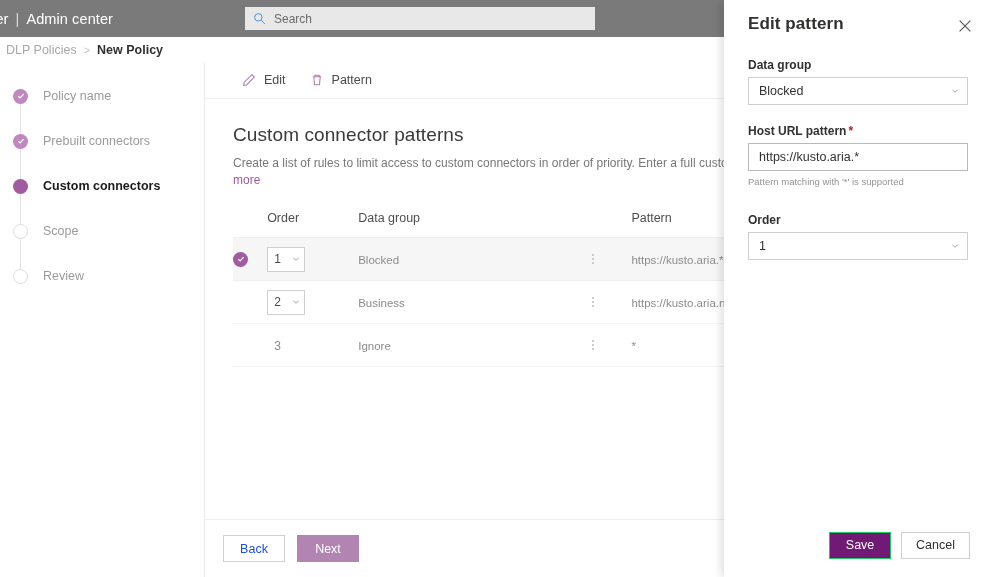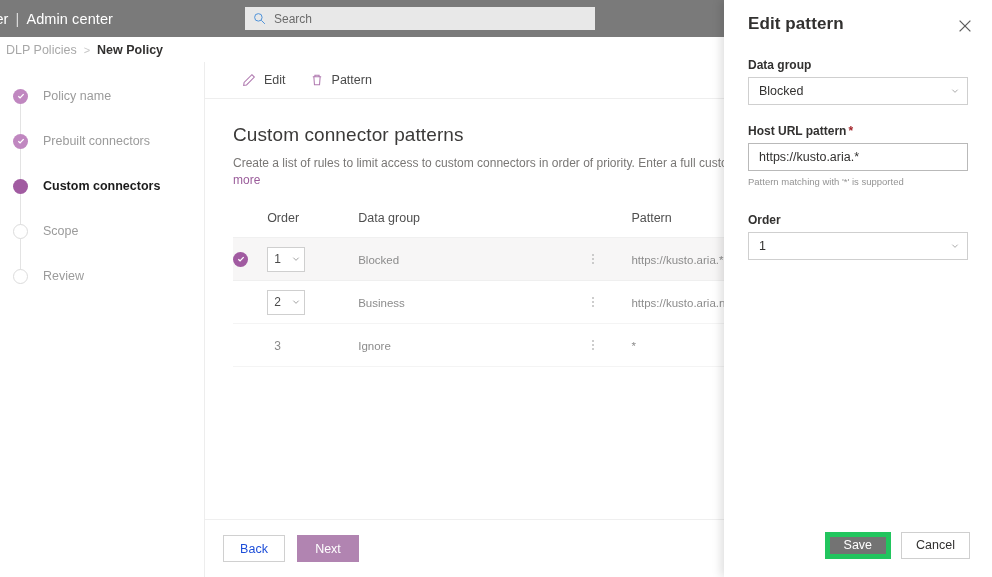--- a/index.html
+++ b/index.html
@@ -392,22 +392,22 @@
     left: 0; bottom: 0;
     width: 268px;
     height: 64px;
     display: flex;
     align-items: center;
     justify-content: flex-end;
     padding-right: 22px;
     box-sizing: border-box;
   }
   .btn-save {
-    background: #737373;
-    border: 5px solid #22c55e;
+    background: #701a75;
+    border: 1px solid #22c55e;
     color: #ffffff;
     min-width: 62px;
   }
   .btn-cancel {
     background: #ffffff;
     border: 1px solid #cfcfcf;
     color: #323130;
     margin-left: 10px;
     min-width: 62px;
   }

